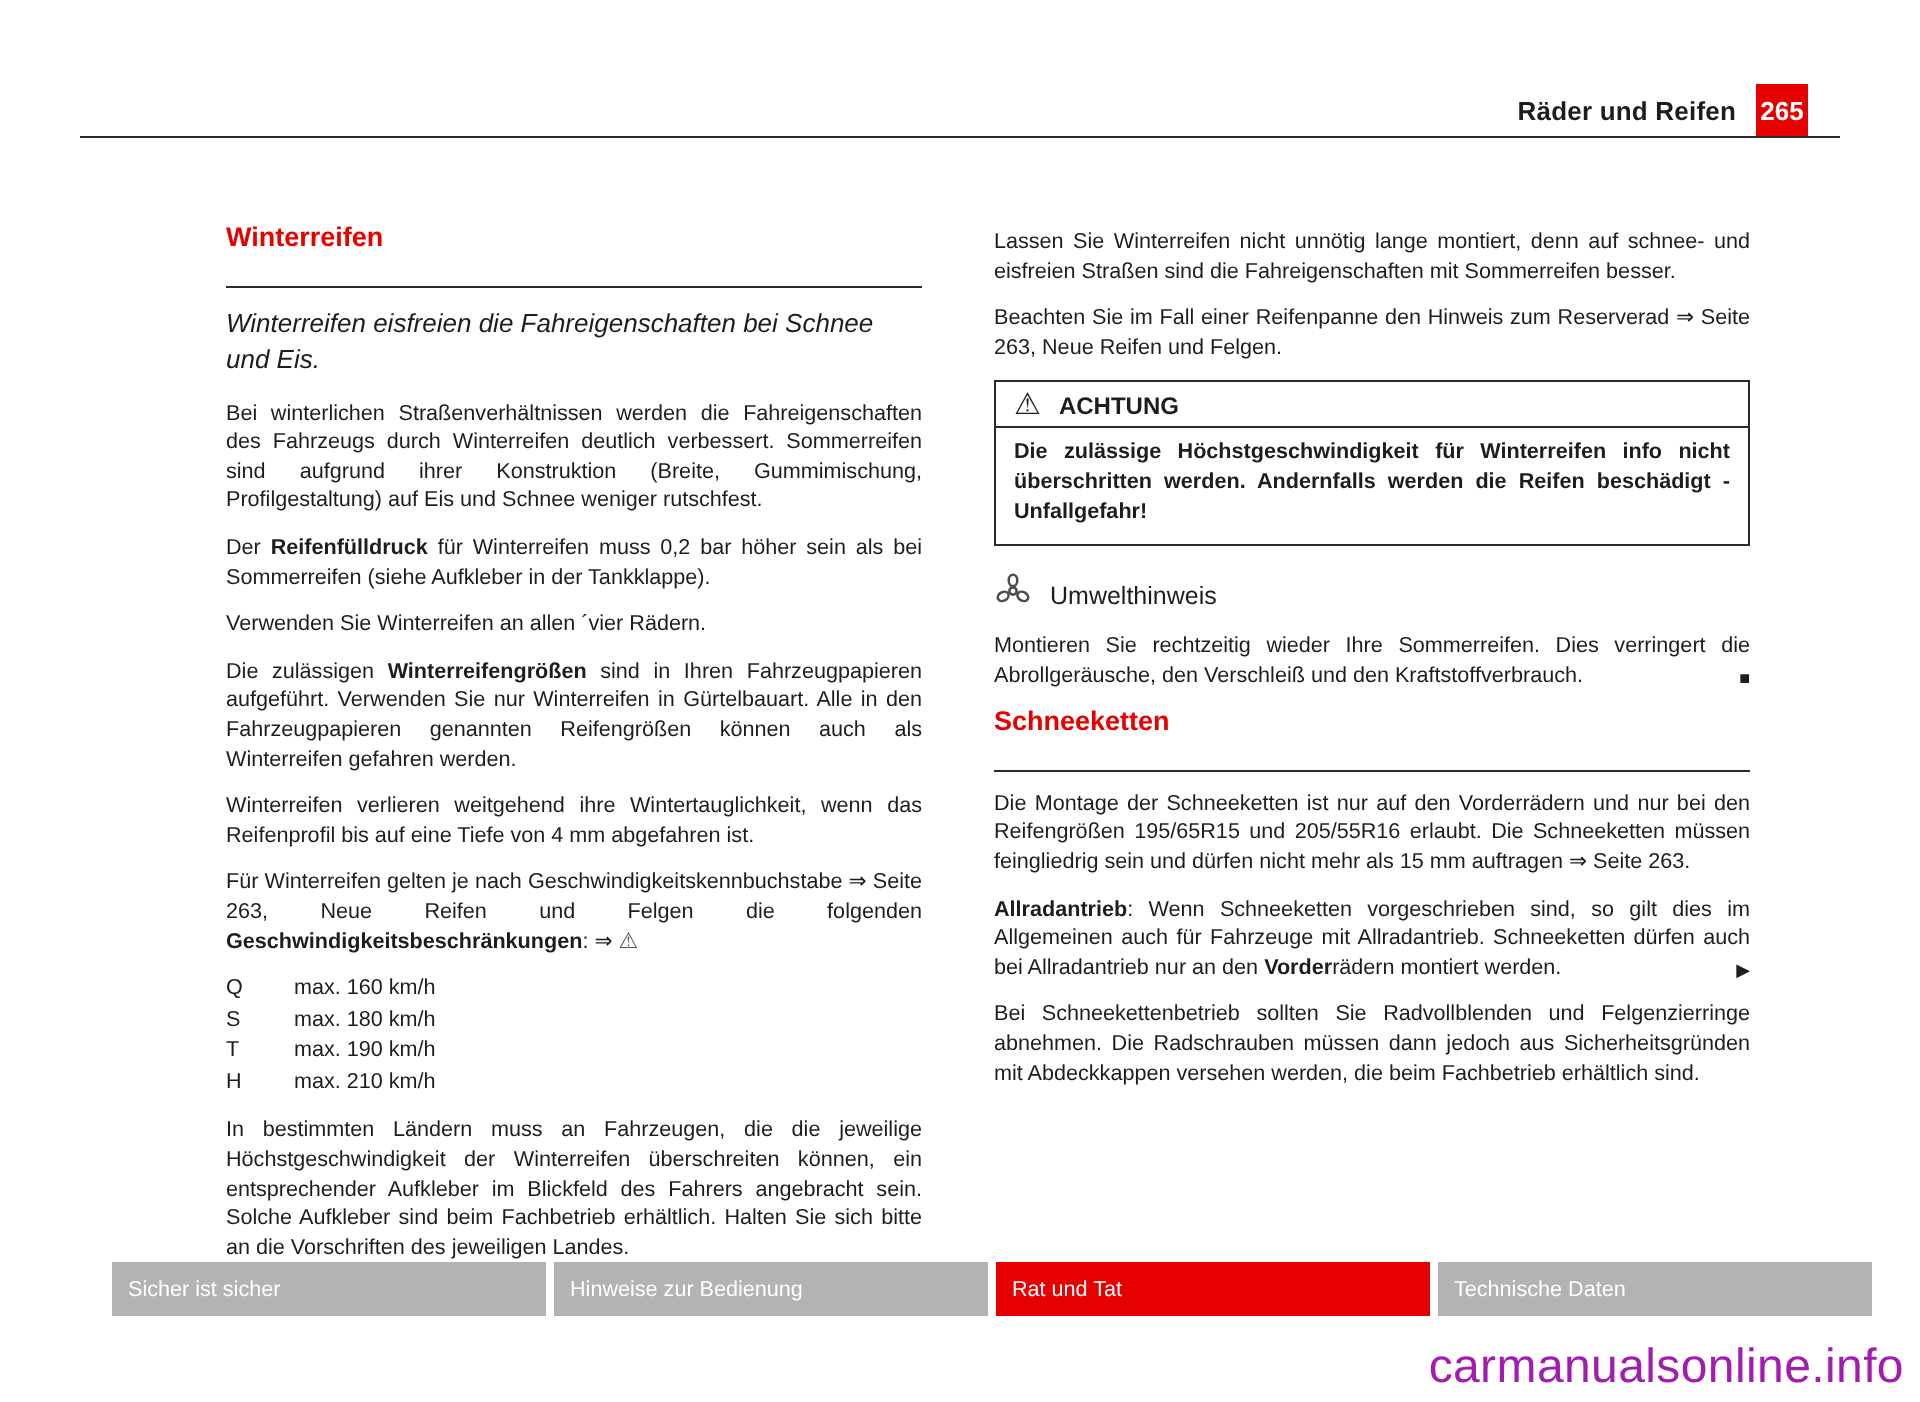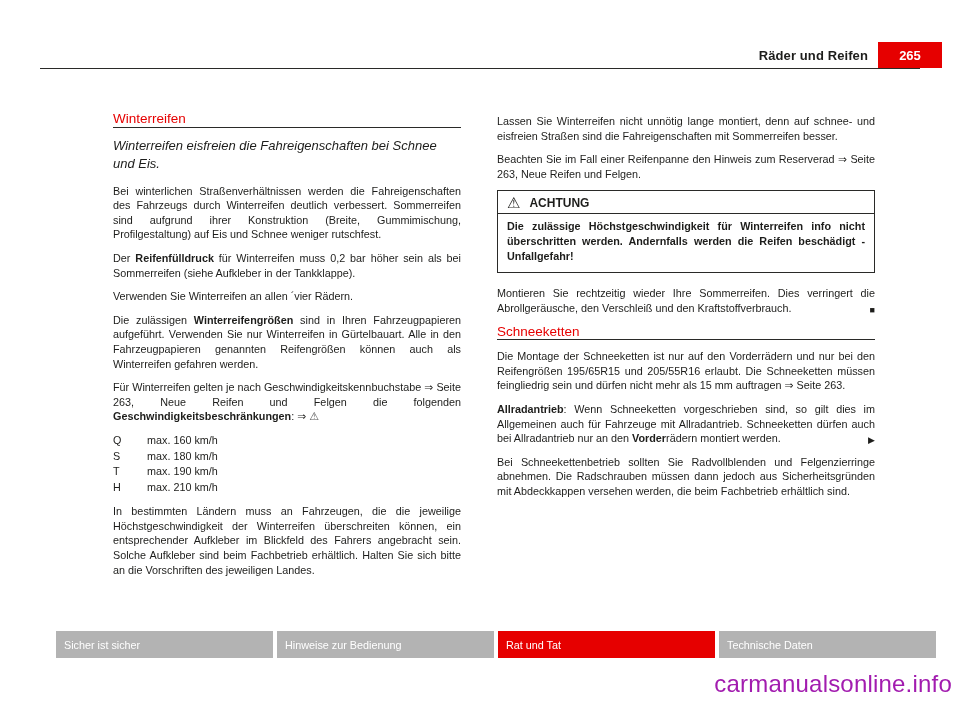--- a/index.html
+++ b/index.html
@@ -7,34 +7,34 @@
   body {
     font-family:"Liberation Sans", sans-serif;
     background:#ffffff;
     color:var(--text,#1d1d1b);
   }
   .page { position:relative; width:960px; height:701px; background:#fff; overflow:hidden; }
 
   
   .header-title { position:absolute; top:48px; right:92px; font-size:13px; font-weight:bold; letter-spacing:.1px; }
   .page-number-box {
-    position:absolute; top:42px; left:878px; width:64px; height:26px;
+    position:absolute; top:42px; left:878px; width:26px; height:26px;
     background:var(--red,#e60000); color:#fff; font-weight:bold; font-size:13px;
     display:flex; align-items:center; justify-content:center;
   }
   .header-rule { position:absolute; top:68px; left:40px; width:880px; height:1px; background:#2a2a28; }
 
   
   .col { position:absolute; font-size:10.8px; line-height:14.6px; text-align:justify; hyphens:auto; }
   .col-left  { top:112px; left:113px; width:348px; }
   .col-right { top:114px; left:497px; width:378px; }
 
   .section-heading {
-    color:var(--red,#e60000); font-size:13.5px; font-weight:normal;
-    padding-bottom:0; border-bottom:1px solid #2a2a28; margin-bottom:9px; text-align:left;
+    color:var(--red,#e60000); font-size:13.5px; font-weight:bold;
+    padding-bottom:16px; border-bottom:1px solid #2a2a28; margin-bottom:9px; text-align:left;
   }
   .lead { font-style:italic; font-size:13px; line-height:18px; margin-bottom:11px; text-align:left; }
   p.body { margin-bottom:9px; }
   b { font-weight:bold; }
   .rel { position:relative; }
   .inline-warning { font-size:11px; color:#555; }
 
   .speed-list { margin:1px 0 9px 0; }
   .speed-row { display:flex; line-height:15.6px; text-align:left; }
   .speed-row .code { width:34px; }
@@ -79,20 +79,21 @@
     <p class="lead">Winterreifen eisfreien die Fahreigenschaften bei Schnee und Eis.</p>
 
     <p class="body">Bei winterlichen Straßenverhältnissen werden die Fahreigenschaften des Fahrzeugs durch Winterreifen deutlich verbessert. Sommerreifen sind aufgrund ihrer Konstruktion (Breite, Gummimischung, Profilgestaltung) auf Eis und Schnee weniger rutschfest.</p>
 
     <p class="body"><span>Der </span><b>Reifenfülldruck</b><span> für Winterreifen muss 0,2 bar höher sein als bei Sommerreifen (siehe Aufkleber in der Tankklappe).</span></p>
 
     <p class="body">Verwenden Sie Winterreifen an allen ´vier Rädern.</p>
 
     <p class="body"><span>Die zulässigen </span><b>Winterreifengrößen</b><span> sind in Ihren Fahrzeugpapieren aufgeführt. Verwenden Sie nur Winterreifen in Gürtelbauart. Alle in den Fahrzeugpapieren genannten Reifengrößen können auch als Winterreifen gefahren werden.</span></p>
 
+    <p class="body">Winterreifen verlieren weitgehend ihre Wintertauglichkeit, wenn das Reifenprofil bis auf eine Tiefe von 4 mm abgefahren ist.</p>
 
     <p class="body"><span>Für Winterreifen gelten je nach Geschwindigkeitskennbuchstabe ⇒ Seite 263, Neue Reifen und Felgen die folgenden </span><b>Geschwindigkeitsbeschränkungen</b><span>: ⇒ </span><span class="inline-warning">⚠</span></p>
 
     <div class="speed-list">
       <div class="speed-row">
         <span class="code">Q</span>
         <span class="limit">max. 160 km/h</span>
       </div>
       <div class="speed-row">
         <span class="code">S</span>
@@ -117,20 +118,33 @@
 
     <div class="warning-box">
       <div class="warning-header">
         <span class="warning-icon">⚠</span>
         <span class="warning-title">ACHTUNG</span>
       </div>
       <div class="warning-body">Die zulässige Höchstgeschwindigkeit für Winterreifen info nicht überschritten werden. Andernfalls werden die Reifen beschädigt - Unfallgefahr!</div>
     </div>
 
     <div class="eco-note">
+      <div class="eco-header">
+        <span class="eco-icon">
+          <svg width="19" height="19" viewBox="0 0 24 24" aria-hidden="true">
+            <g fill="none" stroke="#4d4d4d" stroke-width="1.6">
+              <circle cx="12" cy="12" r="2.3"></circle>
+              <ellipse cx="12" cy="5.3" rx="2.7" ry="3.6"></ellipse>
+              <ellipse cx="18.2" cy="15.4" rx="3.6" ry="2.7" transform="rotate(30 18.2 15.4)"></ellipse>
+              <ellipse cx="5.8" cy="15.4" rx="3.6" ry="2.7" transform="rotate(-30 5.8 15.4)"></ellipse>
+            </g>
+          </svg>
+        </span>
+        <span class="eco-title">Umwelthinweis</span>
+      </div>
       <p class="body eco-body rel"><span>Montieren Sie rechtzeitig wieder Ihre Sommerreifen. Dies verringert die Abrollgeräusche, den Verschleiß und den Kraftstoffverbrauch.</span><span class="end-marker">■</span></p>
     </div>
 
     <h2 class="section-heading">Schneeketten</h2>
 
     <p class="body">Die Montage der Schneeketten ist nur auf den Vorderrädern und nur bei den Reifengrößen 195/65R15 und 205/55R16 erlaubt. Die Schneeketten müssen feingliedrig sein und dürfen nicht mehr als 15 mm auftragen ⇒ Seite 263.</p>
     <p class="body rel"><b>Allradantrieb</b><span>: Wenn Schneeketten vorgeschrieben sind, so gilt dies im Allgemeinen auch für Fahrzeuge mit Allradantrieb. Schneeketten dürfen auch bei Allradantrieb nur an den </span><b>Vorder</b><span>rädern montiert werden.</span><span class="end-marker">▶</span></p>
 
     <p class="body">Bei Schneekettenbetrieb sollten Sie Radvollblenden und Felgenzierringe abnehmen. Die Radschrauben müssen dann jedoch aus Sicherheitsgründen mit Abdeckkappen versehen werden, die beim Fachbetrieb erhältlich sind.</p>
   </section>

